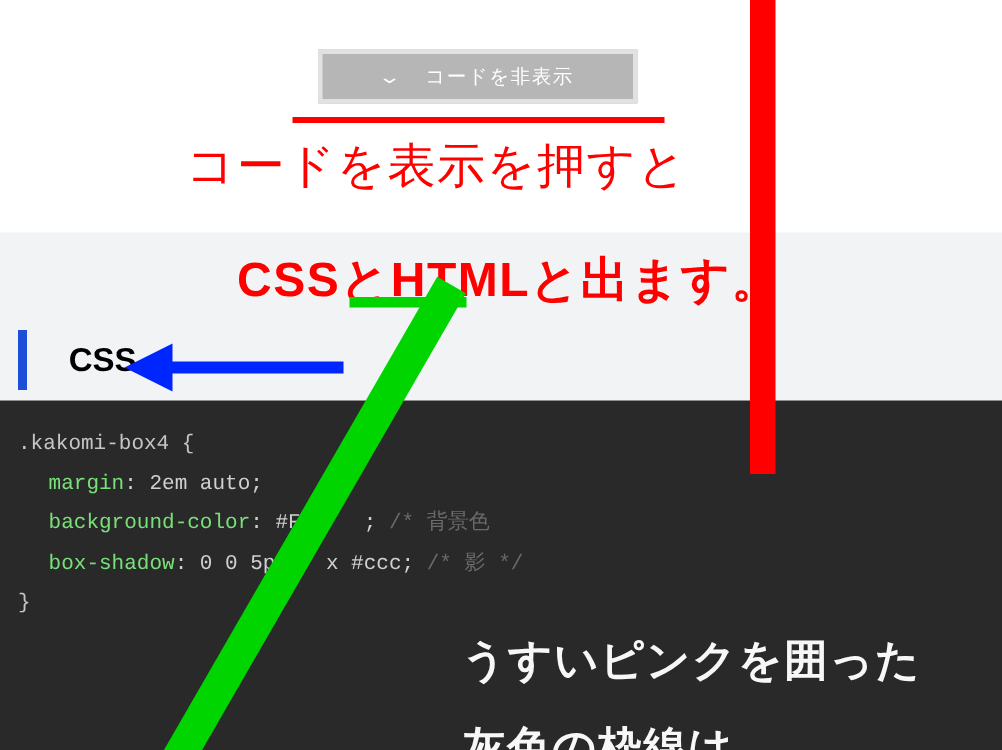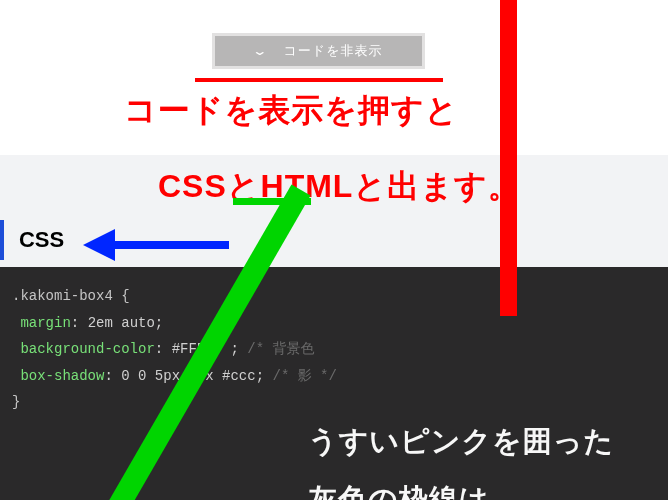--- a/index.html
+++ b/index.html
@@ -1,32 +1,32 @@
 <!DOCTYPE html>
 <html><head>
 <meta charset="utf-8">
 <style>
   * { margin:0; padding:0; box-sizing:border-box; }
   body { width:668px; height:500px; font-family:"Hiragino Kaku Gothic ProN","Meiryo",sans-serif; background:#fff; overflow:hidden; position:relative; }
   .top-area { height:155px; background:#fff; }
   .hide-btn { position:absolute; left:212px; top:33px; width:213px; height:36px; background:#b7b6b6; color:#fff; display:flex; align-items:center; justify-content:center; font-size:13px; letter-spacing:1px; border:3px solid #e2e1e1; cursor:pointer; }
   .chev { display:inline-block; margin-right:18px; font-size:12px; line-height:1; transform:scaleX(1.6); }
   .red-underbar { position:absolute; left:195px; top:78px; width:248px; height:4px; background:#ff0000; }
-  .ann1 { position:absolute; left:124px; top:89px; font-size:32px; font-weight:700; color:#ff0000; letter-spacing:1px; font-family:"MS PGothic","Meiryo",sans-serif; }
+  .ann1 { position:absolute; left:124px; top:89px; font-size:32px; font-weight:400; color:#ff0000; letter-spacing:1px; font-family:"MS PGothic","Meiryo",sans-serif; }
   .mid-area { position:absolute; top:155px; left:0; right:0; height:112px; background:#f2f3f5; }
   .ann2 { position:absolute; left:158px; top:165px; font-size:32px; font-weight:900; color:#ff0000; letter-spacing:1px; font-family:"MS PGothic","Meiryo",sans-serif; }
-  .css-tab { position:absolute; left:0; top:220px; width:79px; height:40px; border-left:4px solid #1d4ed8; display:flex; align-items:center; justify-content:center; font-size:22px; font-weight:600; background:#f2f3f5; }
+  .css-tab { position:absolute; left:12px; top:220px; width:79px; height:40px; border-left:6px solid #1d4ed8; display:flex; align-items:center; justify-content:flex-end; font-size:22px; font-weight:600; background:#f2f3f5; }
   .blue-arrow { position:absolute; left:83px; top:229px; }
   .blue-arrow .shaft { position:absolute; left:26px; top:12px; width:120px; height:8px; background:#0026ff; }
   .blue-arrow .head { position:absolute; left:0; top:0; width:0; height:0; border-right:32px solid #0026ff; border-top:16px solid transparent; border-bottom:16px solid transparent; }
   .green-under { position:absolute; left:233px; top:198px; width:78px; height:7px; background:#00d500; }
   .code-area { position:absolute; top:267px; left:0; right:0; bottom:0; background:#2a292a; color:#d0d0d0; font-family:"Consolas","Courier New",monospace; font-size:14px; padding:16px 12px; line-height:1.9; }
   .tk-comment { color:#6a6a6a; }
   .tk-sel { color:#c5c5c5; }
-  .tk-prop { color:#78e078; }
+  .tk-prop { color:#78e078;margin-left:12px; }
   .tk-val { color:#d0d0d0; }
   .red-bar-v { position:absolute; left:500px; top:0; width:17px; height:316px; background:#ff0000; }
   .green-diag { position:absolute; width:22px; height:390px; background:#00d500; left:290px; top:190px; transform:rotate(30deg); transform-origin:top center; }
   .ann3 { position:absolute; left:308px; font-size:29px; font-weight:800; color:#f7f7f7; line-height:1.55; font-family:"MS PGothic","Meiryo",sans-serif; letter-spacing:1px; }
   .ann3 .l1 { position:absolute; top:264px; white-space:nowrap; }
   .ann3 .l2 { position:absolute; top:322px; white-space:nowrap; }
 </style>
 </head>
 <body>
 

